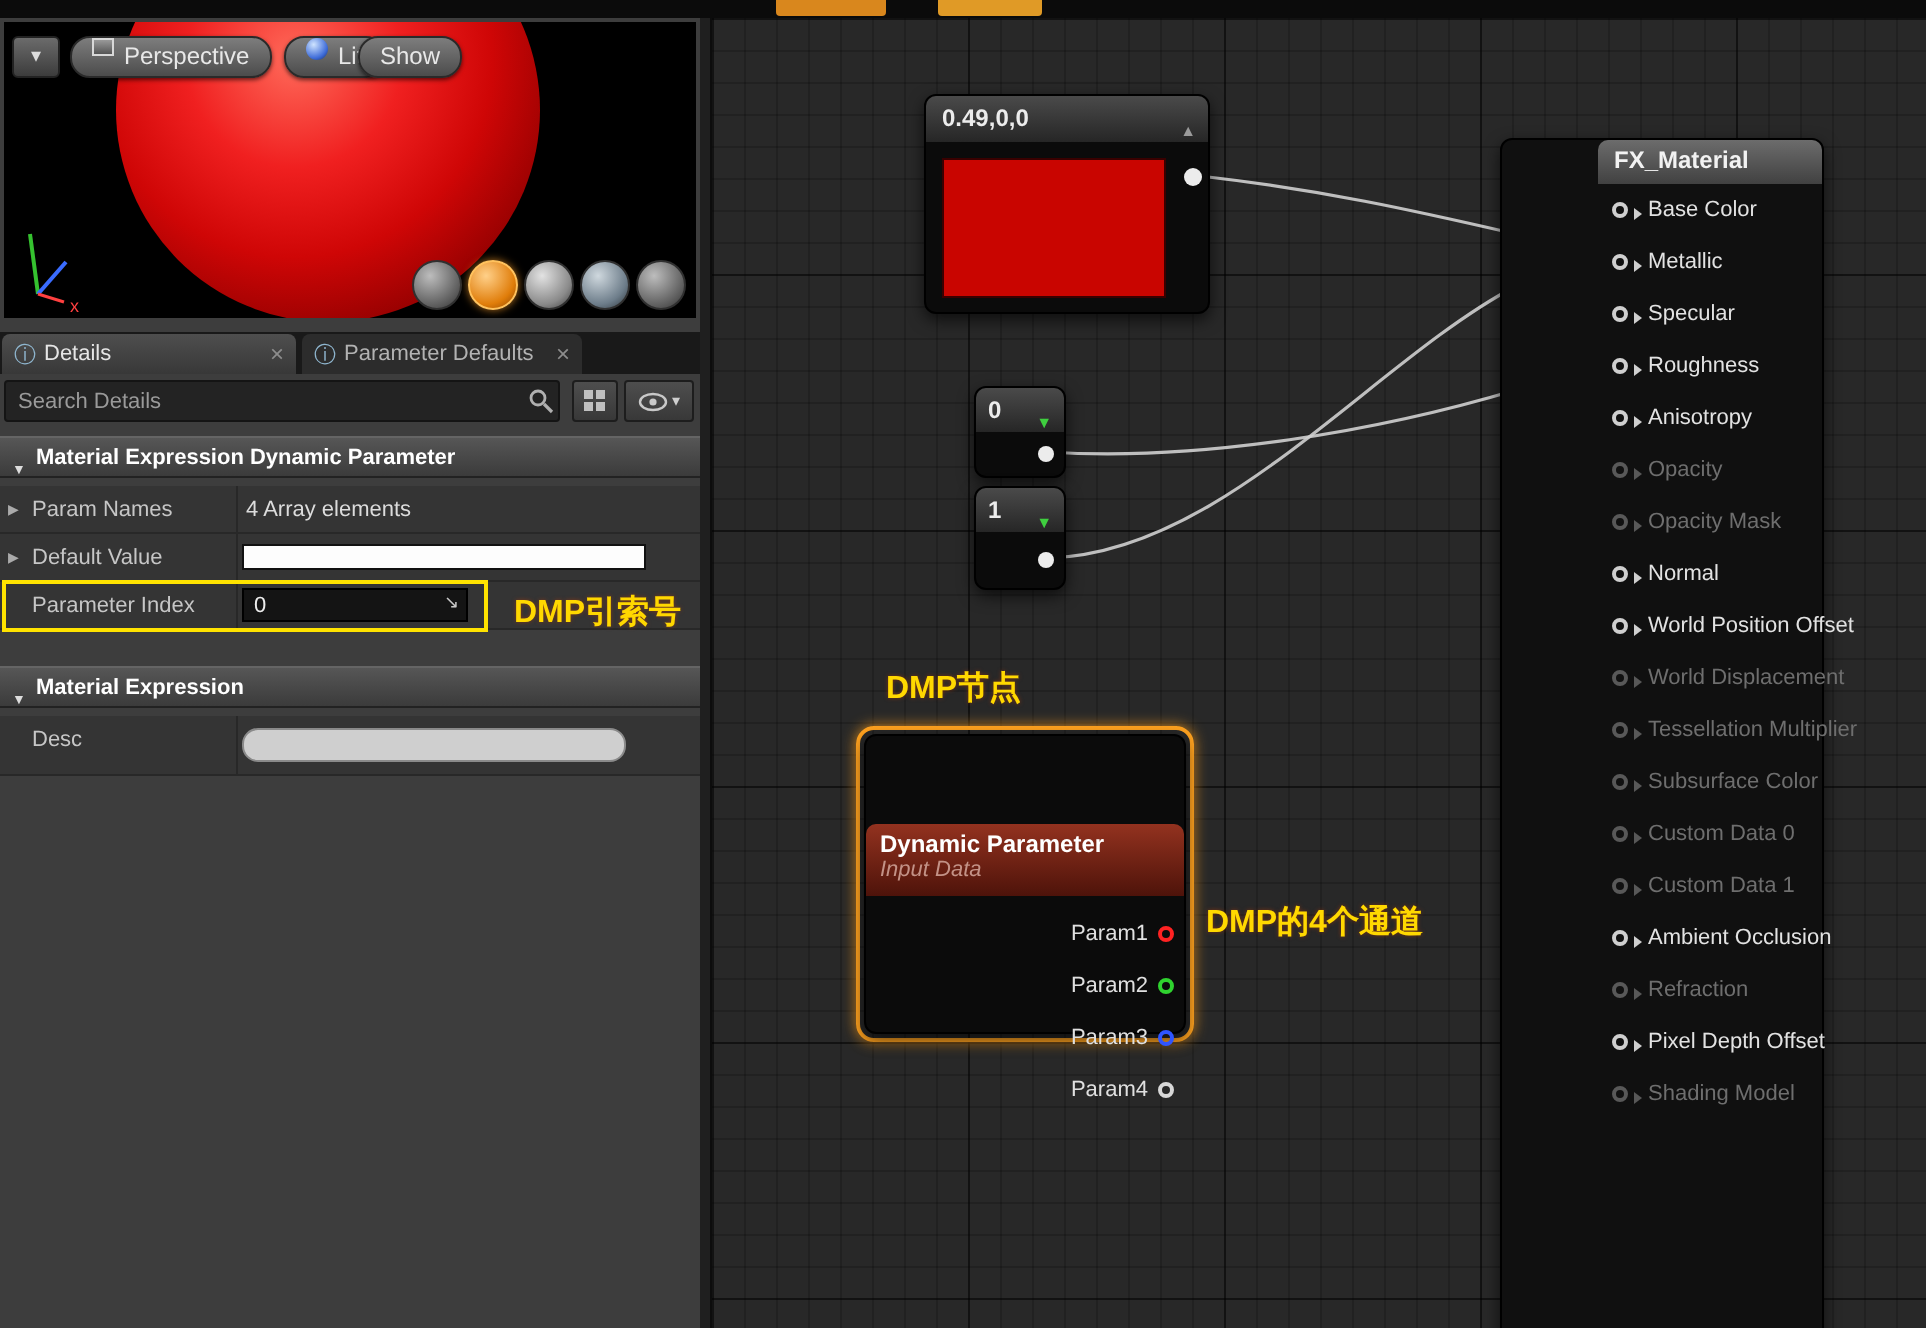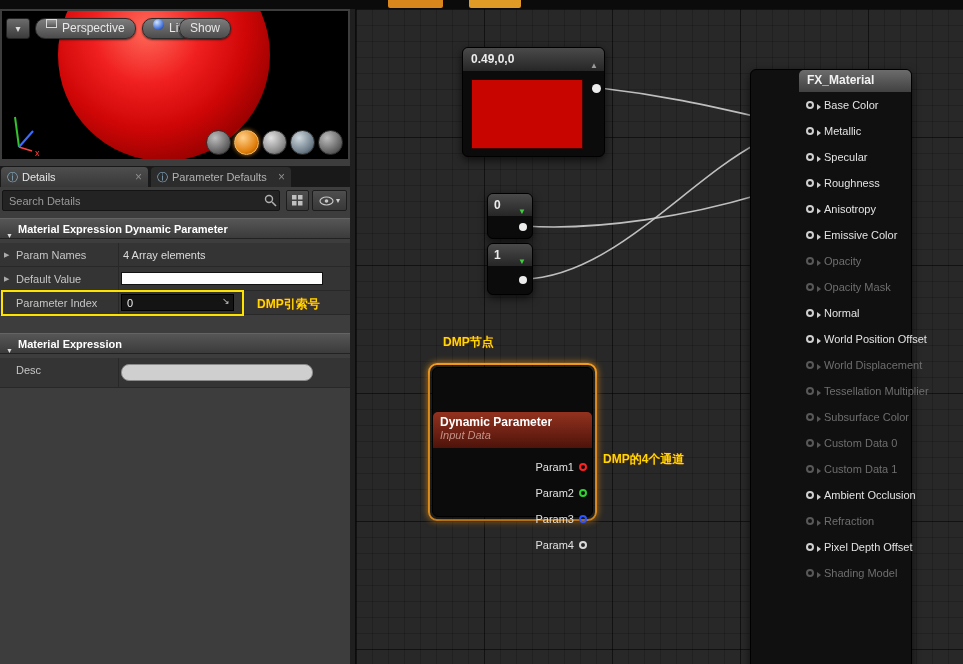--- a/index.html
+++ b/index.html
@@ -80,21 +80,21 @@
   .pvalue { position:absolute; left:123px; top:0; font-size:11px; color:#dcdcdc; line-height:24px; }
   .dv-bar { position:absolute; left:121px; top:5px; width:202px; height:13px; background:#fdfdfd; border:1px solid #111; cursor:pointer; }
   .pidx { position:absolute; left:121px; top:3px; width:113px; height:17px; background:#141414;
     border:1px solid #000; color:#ededed; font-size:11px; padding:0 16px 0 5px;
     font-family:"Liberation Sans", sans-serif; }
   .reset-ic { position:absolute; left:222px; top:5px; color:#c9c9c9; font-size:9px; }
   .hl-box { position:absolute; left:1px; top:281px; width:243px; height:26px;
     border:2px solid #ffe300; pointer-events:none; z-index:5; }
   .desc-input { position:absolute; left:121px; top:6px; width:192px; height:17px; background:#cfcfcf;
     border:1px solid #8a8a8a; border-radius:8px; }
-  .ann { font-weight:bold; font-size:12px; color:#ffd800; text-shadow:0 0 2px rgba(190,60,0,.55); white-space:nowrap; }
+  .ann { font-weight:bold; font-size:16px; color:#ffd800; text-shadow:0 0 2px rgba(190,60,0,.55); white-space:nowrap; }
   .ann-left { position:absolute; left:257px; top:287px; z-index:6; }
 
   
   .seam { position:absolute; left:350px; top:9px; width:6px; height:655px; background:#1f1f1f; border-right:1px solid #0c0c0c; }
 
   
   .graph { position:absolute; left:356px; top:9px; width:607px; height:655px; background-color:#282828;
     background-image:
       linear-gradient(to right, rgba(0,0,0,.45) 1px, transparent 1px),
       linear-gradient(to bottom, rgba(0,0,0,.45) 1px, transparent 1px),
@@ -344,24 +344,20 @@
             <span class="mlabel">Specular</span>
           </div>
         <div class="mrow">
             <span class="mpin"></span>
             <span class="mlabel">Roughness</span>
           </div>
         <div class="mrow">
             <span class="mpin"></span>
             <span class="mlabel">Anisotropy</span>
           </div>
-        <div class="mrow">
-            <span class="mpin"></span>
-            <span class="mlabel">Emissive Color</span>
-          </div>
         <div class="mrow dis">
             <span class="mpin"></span>
             <span class="mlabel">Opacity</span>
           </div>
         <div class="mrow dis">
             <span class="mpin"></span>
             <span class="mlabel">Opacity Mask</span>
           </div>
         <div class="mrow">
             <span class="mpin"></span>

